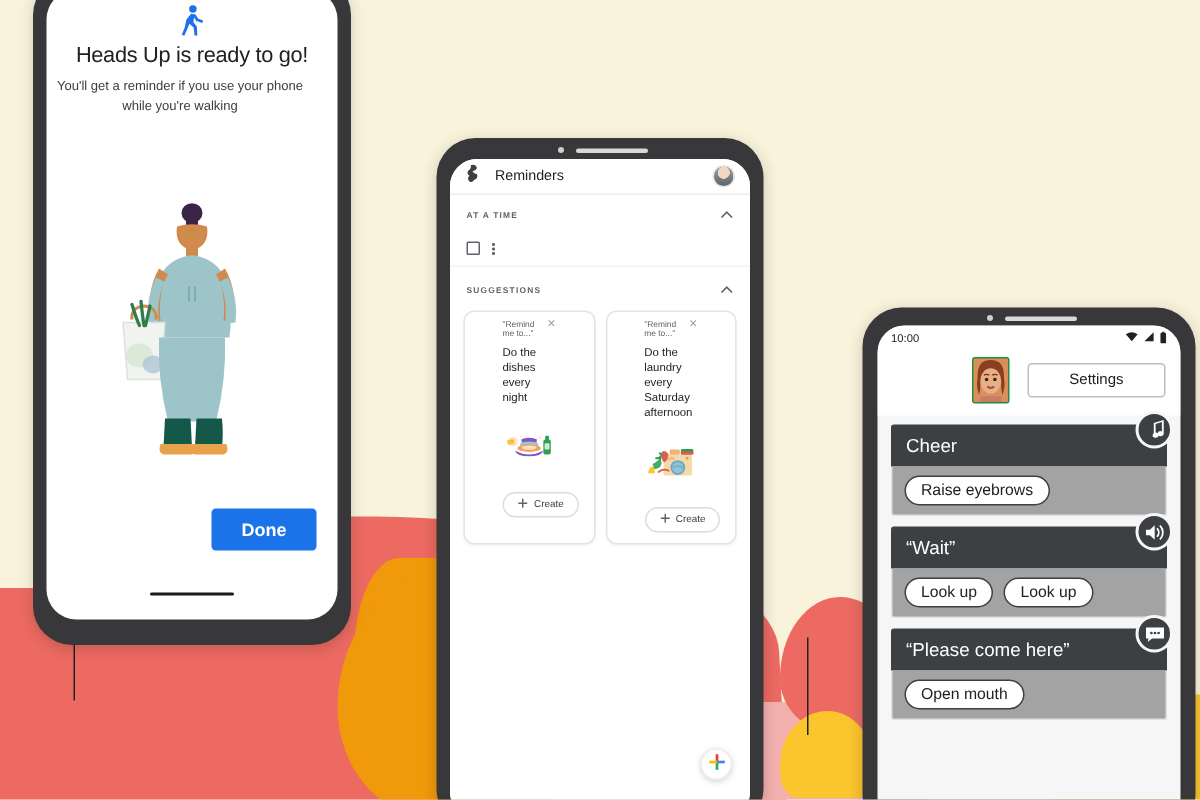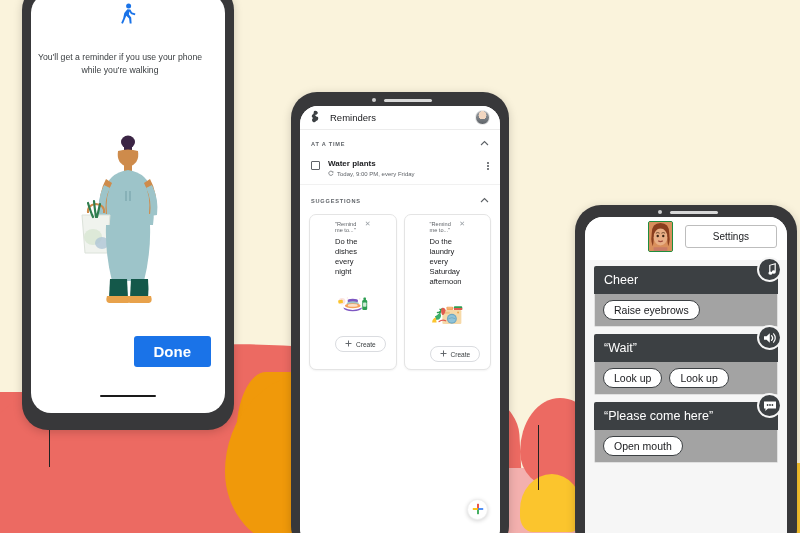--- a/index.html
+++ b/index.html
@@ -90,21 +90,21 @@
     letter-spacing: -.2px;
   }
   .p1-sub {
     position: absolute; left: 0; right: 16px; top: 58px;
     text-align: center; font-size: 8.7px; line-height: 13px; color: #3c4043;
   }
   .p1-illus { position: absolute; left: 50%; top: 140px; transform: translateX(-50%); }
   .p1-done {
     position: absolute; right: 14px; bottom: 46px;
     background: #1A73E8; color: #fff; border: none;
-    font-family: inherit; font-size: 15px; font-weight: bold;
+    font-family: inherit; font-size: 12px; font-weight: bold;
     padding: 7px 20px; border-radius: 3px; cursor: pointer;
   }
   #phone1 .home-indicator { left: 50%; transform: translateX(-50%); bottom: 16px; width: 56px; }
 
   
   #phone2 { left: 291px; top: 92px; width: 218px; height: 460px; border-radius: 26px; }
   #phone2 .screen { left: 9px; top: 14px; width: 200px; height: 440px; border-radius: 18px; background: #fff; }
   #phone2 .notch-dot { left: 50%; margin-left: -28px; top: 6px; }
   #phone2 .notch-bar { left: 50%; margin-left: -16px; top: 6.5px; width: 48px; }
 
@@ -232,20 +232,21 @@
     <div class="screen">
 
       <div class="p1-icon">
         <svg width="18" height="22" viewBox="0 0 18 22">
           <circle cx="9.6" cy="3" r="2.5" fill="#1A73E8"></circle>
           <path d="M8.4 6.2 L11.4 6.6 L13.6 10.4 L12.1 11.3 L10.4 8.6 L9.9 11.6 L12.2 14.6 L12.6 20.6 L10.7 20.6 L10.1 15.4 L7.3 12.8 L5.7 16.6 L3.9 20.8 L2.2 20.1 L4.2 15.2 L5.3 10 Z" fill="#1A73E8"></path>
           <path d="M13.2 9.5 L16.4 10.6 L15.9 12.3 L12.6 11.2 Z" fill="#1A73E8"></path>
         </svg>
       </div>
 
+      <div class="p1-title">Heads Up is ready to go!</div>
       <div class="p1-sub">You'll get a reminder if you use your phone while you're walking</div>
 
       <div class="p1-illus">
         <svg width="108" height="186" viewBox="0 0 108 186">
 
           <ellipse cx="54" cy="9" rx="7" ry="6.5" fill="#3B2545"></ellipse>
           <rect x="50" y="12" width="8" height="5" fill="#3B2545"></rect>
 
           <path d="M44 18 q10 -3 20 0 q2 13 -10 16 q-12 -3 -10 -16 z" fill="#CE8B4B"></path>
 
@@ -302,32 +303,20 @@
           <span>AT A TIME</span>
           <span class="chev">
             <svg width="9" height="6" viewBox="0 0 9 6">
                 <path d="M1 5 L4.5 1.5 L8 5" stroke="#5f6368" stroke-width="1.1" fill="none"></path>
               </svg>
           </span>
         </div>
 
         <div class="rem-row">
           <span class="rem-cb"></span>
-          <span class="rem-text">
-            <div class="rem-name">Water plants</div>
-            <div class="rem-meta">
-              <span>
-                <svg width="6" height="6" viewBox="0 0 8 8">
-                    <path d="M6.4 3.2 A2.8 2.8 0 1 0 6.6 5" stroke="#5f6368" stroke-width="1" fill="none"></path>
-                    <path d="M6.9 1.2 L7.1 3.4 L5 3.1 z" fill="#5f6368"></path>
-                  </svg>
-              </span>
-              <span>Today, 9:00 PM, every Friday</span>
-            </div>
-          </span>
           <span class="kebab-dots">
               <i></i>
               <i></i>
               <i></i>
             </span>
         </div>
 
 
         <div class="sec-head" style="padding-top:11px;">
           <span>SUGGESTIONS</span>
@@ -424,20 +413,41 @@
 
       </div>
     </div>
   </div>
 
   <div class="phone" id="phone3">
     <div class="notch-dot"></div>
     <div class="notch-bar"></div>
     <div class="screen">
 
+      <div class="ab-status">
+        <span>10:00</span>
+        <span class="right">
+          <span>
+            <svg width="9" height="7" viewBox="0 0 10 8">
+                <path d="M0.5 2 Q5 -1 9.5 2 L5 7.5 z" fill="#202124"></path>
+              </svg>
+          </span>
+          <span>
+            <svg width="8" height="7" viewBox="0 0 8 8">
+                <path d="M7.5 0.5 L7.5 7.5 L0.5 7.5 z" fill="#202124"></path>
+              </svg>
+          </span>
+          <span>
+            <svg width="5" height="8" viewBox="0 0 5 9">
+                <rect x="1.6" y="0" width="1.8" height="1" fill="#202124"></rect>
+                <rect x="0.4" y="1" width="4.2" height="8" rx="0.8" fill="#202124"></rect>
+              </svg>
+          </span>
+        </span>
+      </div>
 
       <div class="ab-top">
         <span class="ab-face">
           <svg width="100%" height="100%" viewBox="0 0 25 31" preserveAspectRatio="none">
             <rect width="25" height="31" fill="#D98F5C"></rect>
             <path d="M3 12 q0 -11 9.5 -11 q9.5 0 9.5 11 q0 4 -2 4 l-15 0 q-2 0 -2 -4 z" fill="#8A3E1E"></path>
             <ellipse cx="12.5" cy="16" rx="7.5" ry="9" fill="#E8AE85"></ellipse>
             <path d="M4 10 q2 10 0 16 q-3 -8 0 -16z" fill="#8A3E1E"></path>
             <path d="M21 10 q-2 10 0 16 q3 -8 0 -16z" fill="#8A3E1E"></path>
             <circle cx="9.5" cy="15" r="1.3" fill="#3B2415"></circle>

